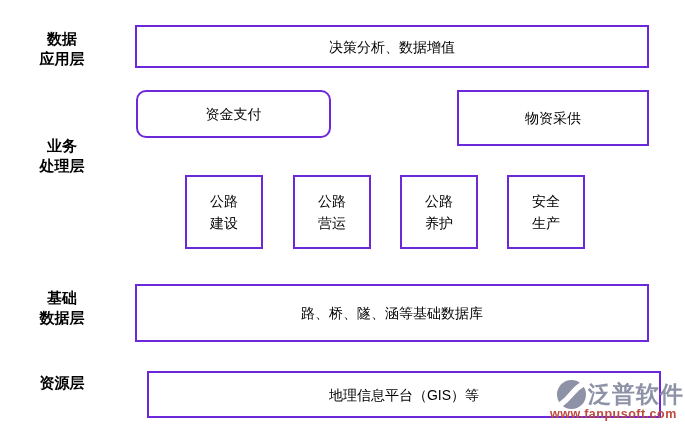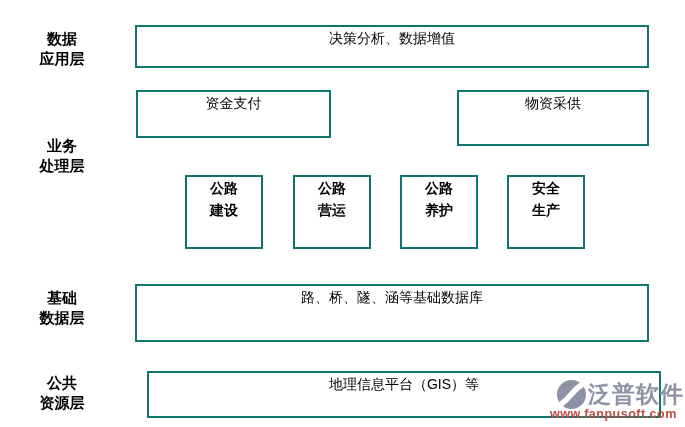--- a/index.html
+++ b/index.html
@@ -23,36 +23,36 @@
     text-align: center;
     font-size: 15px;
     font-weight: bold;
     line-height: 20px;
     color: #000000;
     white-space: nowrap;
   }
   .box {
     position: absolute;
     box-sizing: border-box;
-    border: 2px solid #0f766e;
+    border: 2px solid #6d28d9;
     background: #ffffff;
     display: flex;
     flex-direction: column;
     align-items: center;
-    justify-content: flex-start;
+    justify-content: center;
     font-size: 14px;
     line-height: 22px;
     color: #000000;
     text-align: center;
     white-space: nowrap;
   }
   .box-decision   { left: 135px; top:  25px; width: 514px; height: 43px; }
-  .box-fund       { left: 136px; top:  90px; width: 195px; height: 48px; }
+  .box-fund       { left: 136px; top:  90px; width: 195px; height: 48px; border-radius: 10px; }
   .box-material   { left: 457px; top:  90px; width: 192px; height: 56px; }
-  .box-small      { top: 175px; width: 78px; height: 74px; font-weight: bold; }
+  .box-small      { top: 175px; width: 78px; height: 74px; }
   .box-road-construction { left: 185px; }
   .box-road-operation    { left: 293px; }
   .box-road-maintenance  { left: 400px; }
   .box-safety            { left: 507px; }
   .box-basicdb    { left: 135px; top: 284px; width: 514px; height: 58px; }
   .box-gis        { left: 135px; top: 371px; width: 514px; height: 47px; margin-left: 12px; }
   .logo {
     position: absolute;
     left: 548px;
     top: 376px;
@@ -99,21 +99,20 @@
   </div>
   <div class="layer-label" style="top:136px">
     <div>业务</div>
     <div>处理层</div>
   </div>
   <div class="layer-label" style="top:288px">
     <div>基础</div>
     <div>数据层</div>
   </div>
   <div class="layer-label" style="top:373px">
-    <div>公共</div>
     <div>资源层</div>
   </div>
 
   <div class="box box-decision">
     <div>决策分析、数据增值</div>
   </div>
 
   <div class="box box-fund">
     <div>资金支付</div>
   </div>

